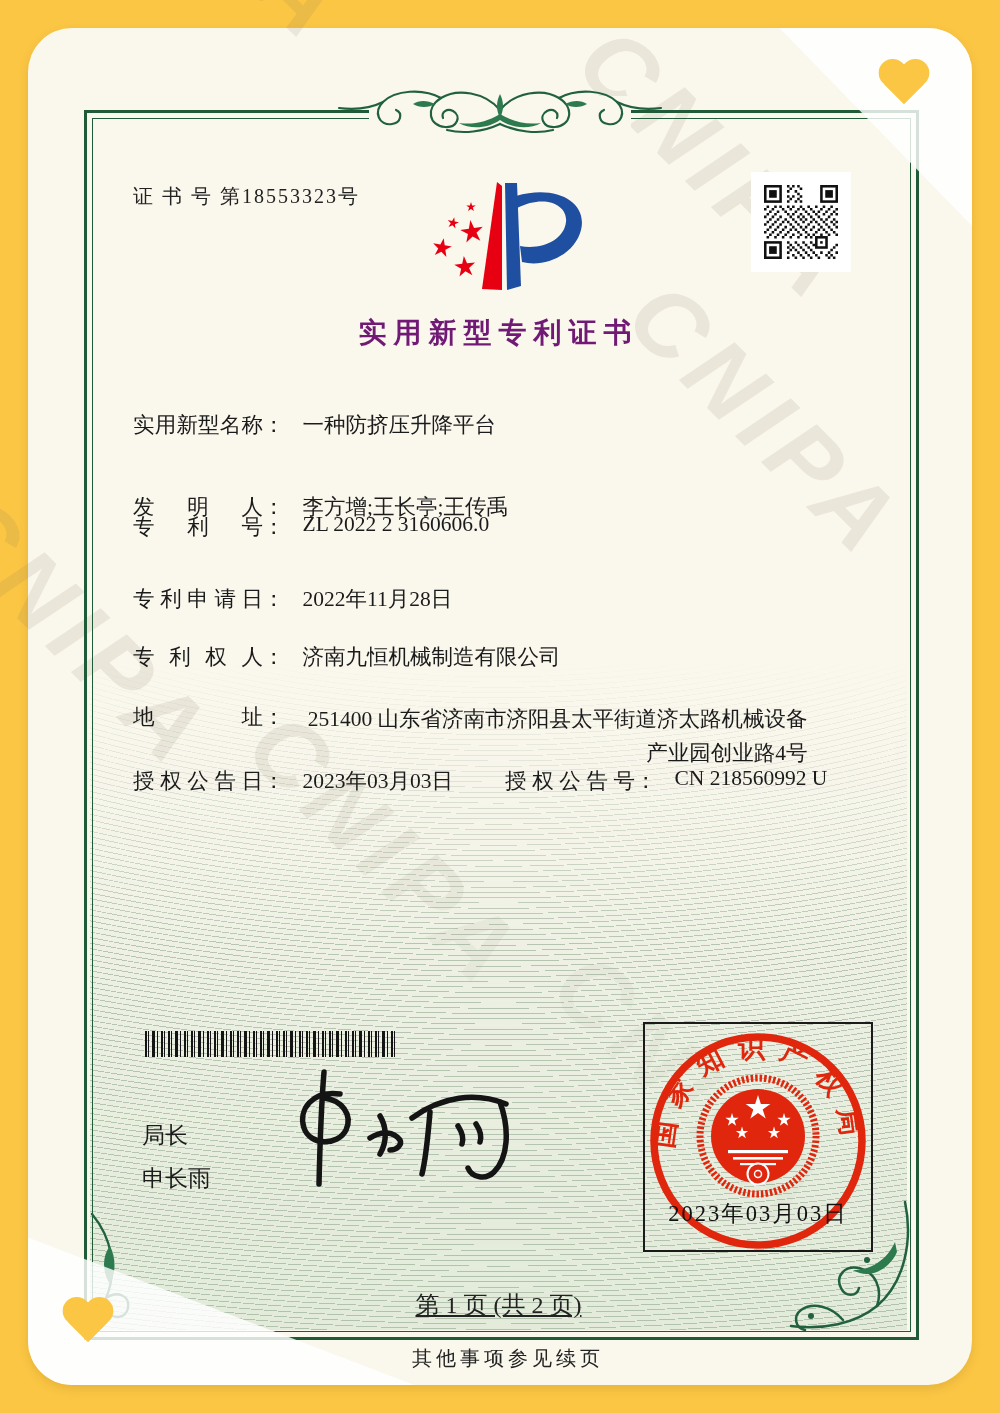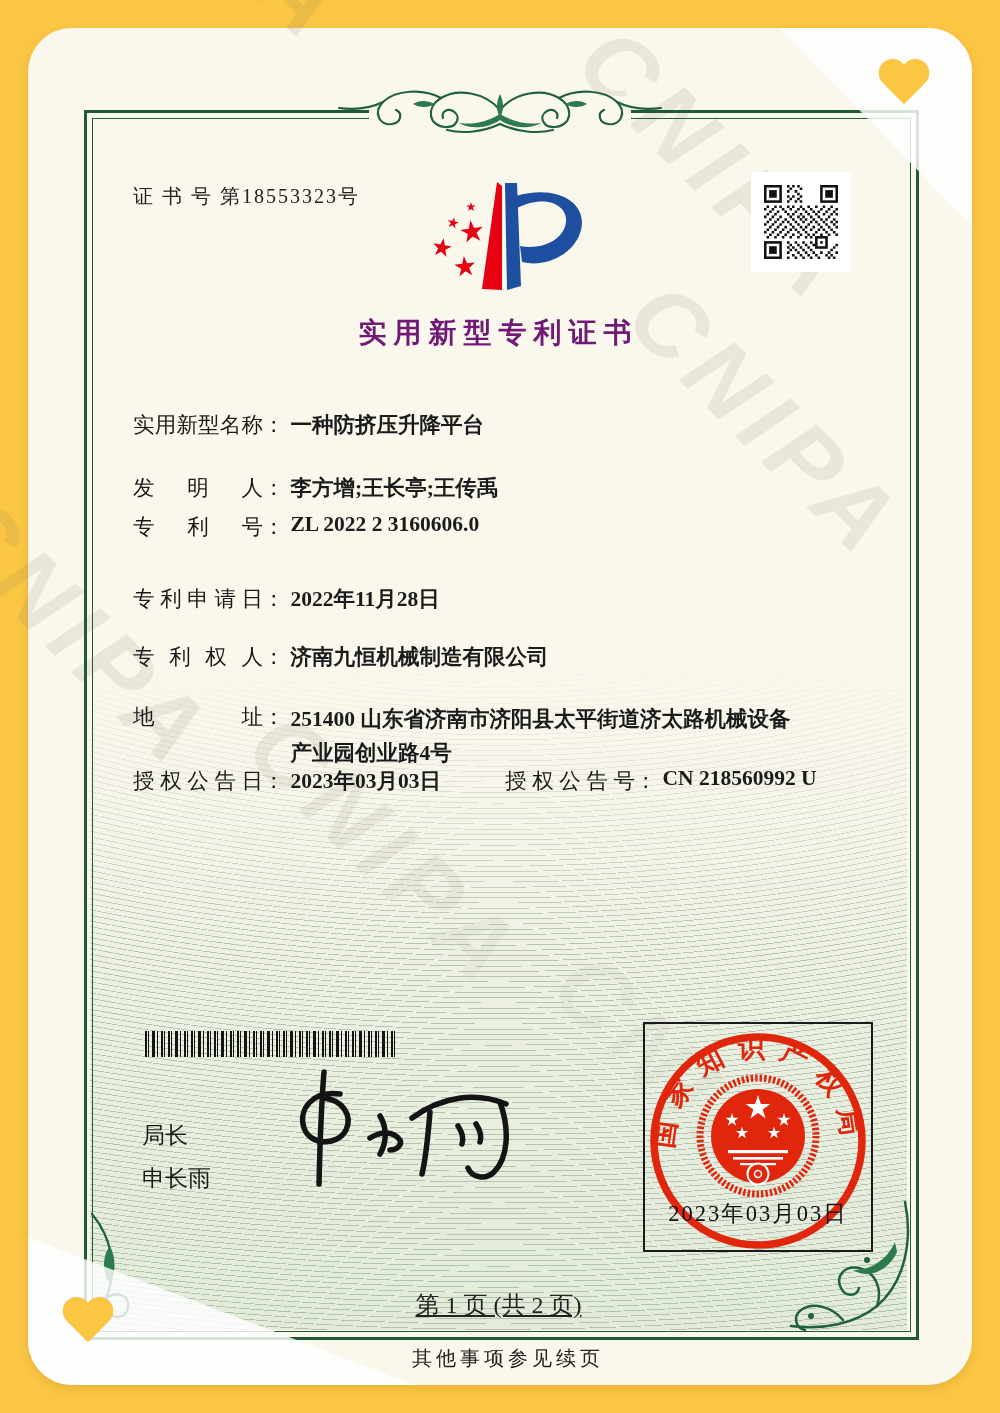--- a/index.html
+++ b/index.html
@@ -36,26 +36,26 @@
   .orn-bl{left:86px;top:1212px;}
   
   .cert-no{position:absolute;left:133px;top:183px;font-size:20px;letter-spacing:2px;color:#222;}
   .logo{position:absolute;left:418px;top:170px;}
   .qr-box{position:absolute;left:751px;top:172px;width:100px;height:100px;background:#fff;}
   .qr-box svg{position:absolute;left:13px;top:13px;}
   .title{position:absolute;left:84px;width:829px;top:314px;text-align:center;
          font-size:28px;font-weight:bold;letter-spacing:7px;color:#701a75;}
   
   .row{position:absolute;left:133px;font-size:21.5px;color:#1b1b1b;}
-  .r0{top:410px;}.r1{top:473px;}.r2{top:512px;}.r3{top:584px;}.r4{top:642px;}
+  .r0{top:410px;}.r1{top:492px;}.r2{top:512px;}.r3{top:584px;}.r4{top:642px;}
   .r5{top:702px;}.r6{top:766px;}
   .flabel{display:inline-block;width:130px;text-align:justify;text-align-last:justify;vertical-align:top;}
   .fcolon{display:inline-block;vertical-align:top;}
-  .fvalue{display:inline-block;margin-left:6px;vertical-align:top;font-weight:bold;}
-  .addr-value{width:505px;line-height:34px;}
+  .fvalue{display:inline-block;margin-left:18px;vertical-align:top;}
+  .addr-value{width:505px;line-height:34px;text-align:right;}
   .grant2{position:absolute;left:372px;top:0;white-space:nowrap;}
   
   .paras{position:absolute;left:133px;width:748px;top:810px;font-size:20.5px;line-height:37px;color:#161616;}
   .paras p{margin:0 0 7px 0;text-indent:2em;}
   
   .barcode{position:absolute;left:145px;top:1031px;width:250px;height:26px;
      background:repeating-linear-gradient(90deg,
        #141414 0 2px, transparent 2px 3px,
        #141414 3px 4px, transparent 4px 7px,
        #141414 7px 10px, transparent 10px 12px,

